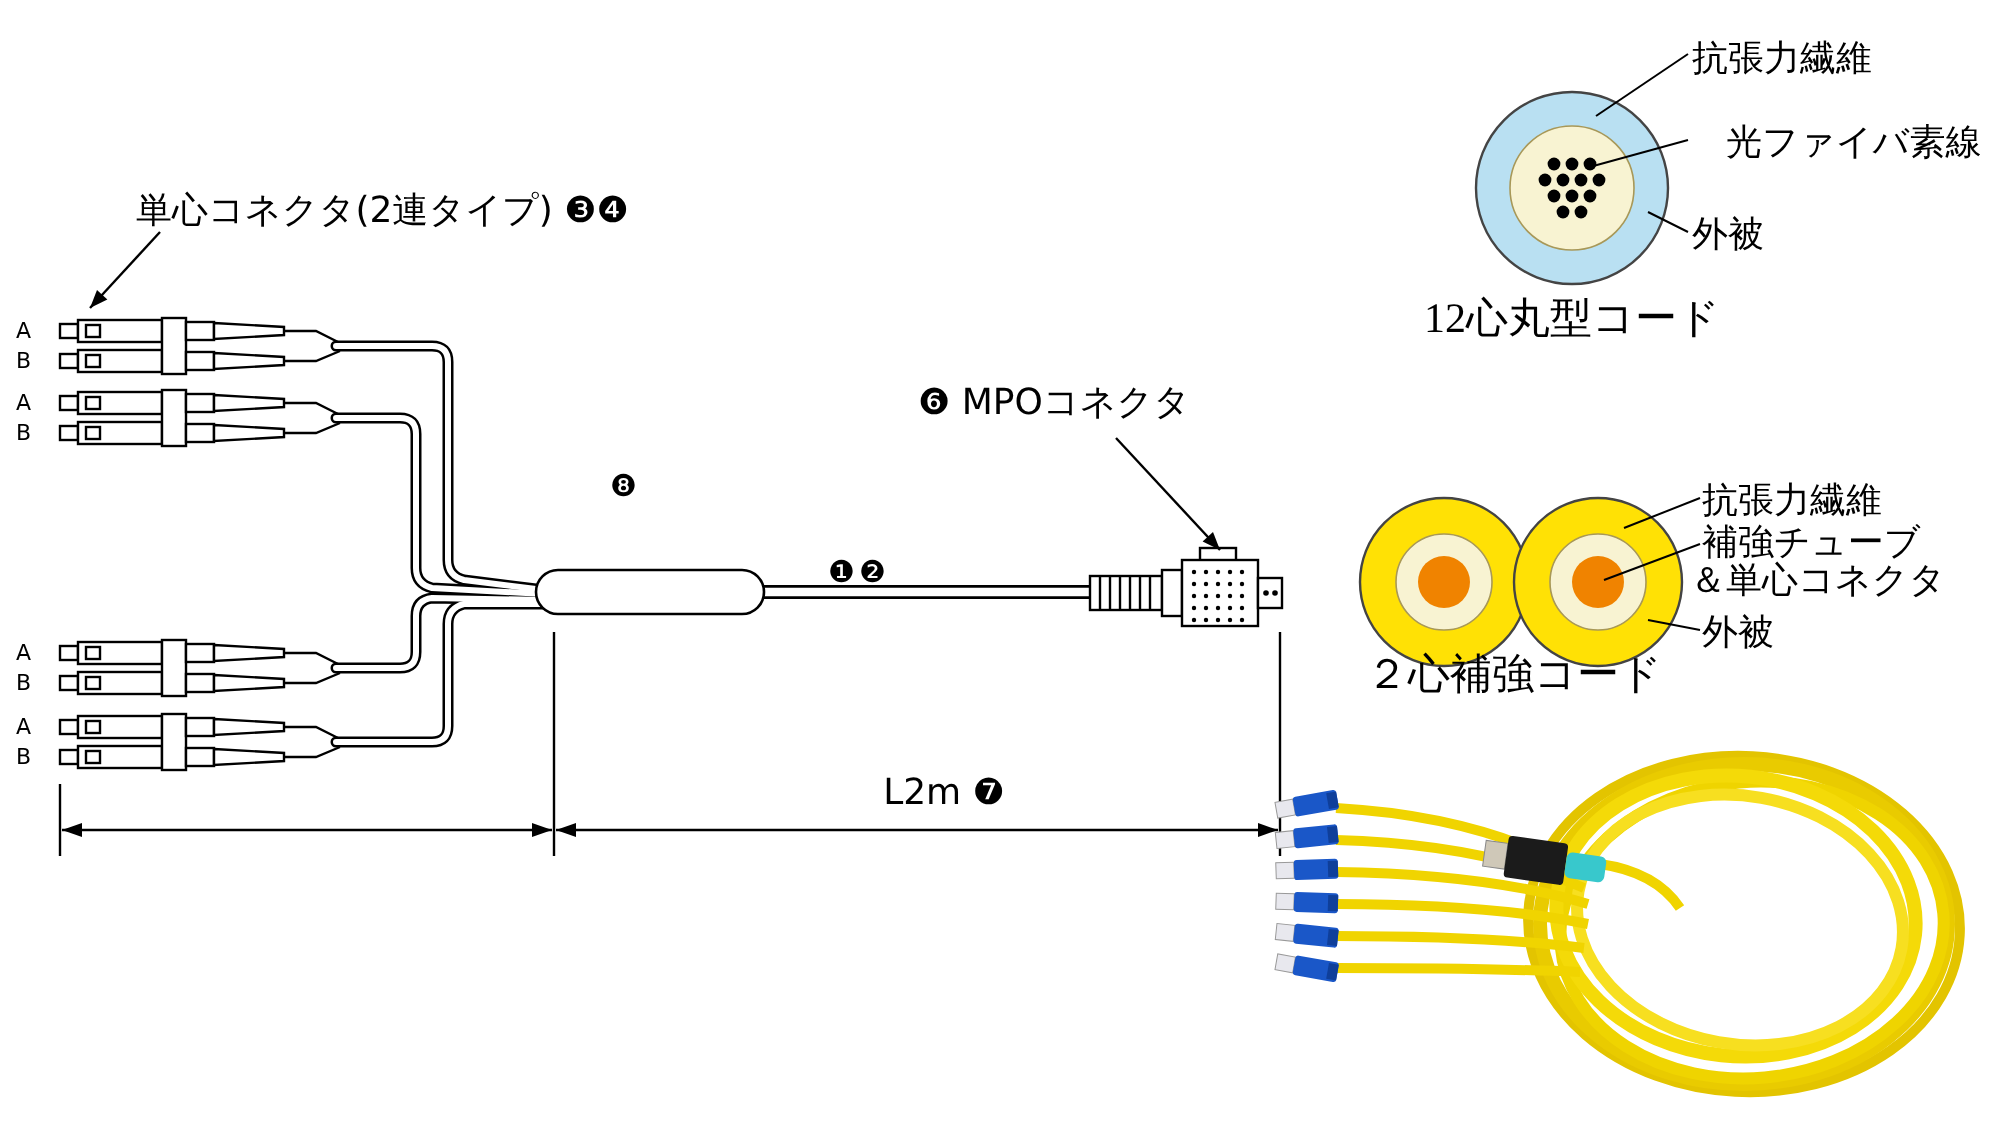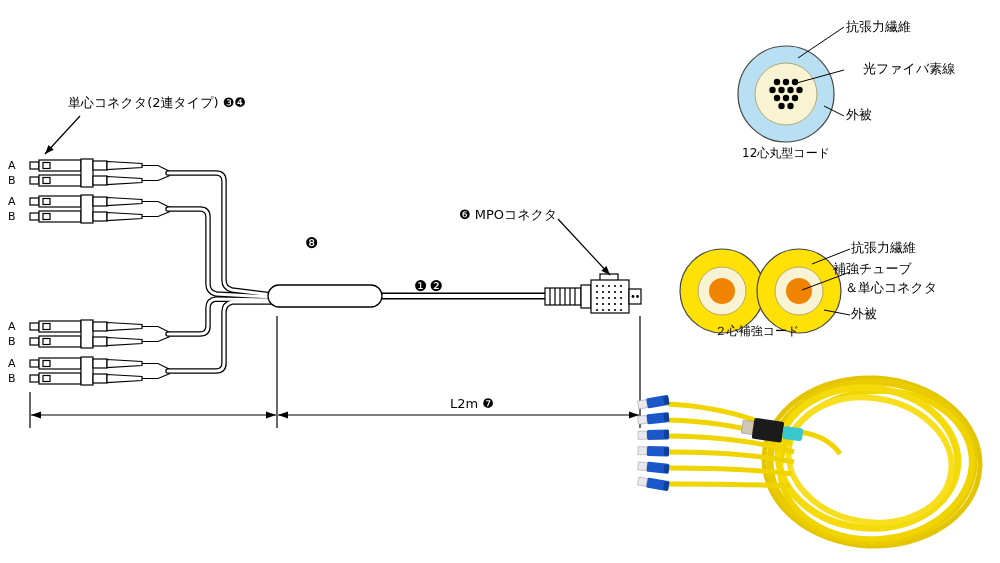--- a/index.html
+++ b/index.html
@@ -1,23 +1,23 @@
 <!DOCTYPE html>
 <html><head>
 <meta charset="utf-8">
 <style>
   * { margin:0; padding:0; box-sizing:border-box; }
   html,body { background:#ffffff; }
   body { font-family:"DejaVu Sans","Liberation Sans",sans-serif; color:#000; }
   .stage { position:relative; width:1000px; height:563px; background:#fff; overflow:hidden; }
   .svg-layer { position:absolute; left:0; top:0; }
-  .t { position:absolute; font-size:13px; line-height:1.15; white-space:nowrap; color:#000; }
+  .t { position:absolute; font-size:18px; line-height:1.15; white-space:nowrap; color:#000; }
   .t.small { font-size:11px; line-height:1; }
   .t.center { text-align:center; white-space:nowrap; }
-  .t.caption { font-size:12px; }
+  .t.caption { font-size:21px;font-family:Liberation Serif, serif; }
   .t.marker { font-size:15px; letter-spacing:2px; }
 </style>
 </head>
 <body>
 
 <div class="stage">
 
   <svg class="svg-layer" width="1000" height="563" viewBox="0 0 1000 563">
 
     <defs>
@@ -245,28 +245,28 @@
   <div class="t small" style="left:8px; top:175px;">B</div>
   <div class="t small" style="left:8px; top:196px;">A</div>
   <div class="t small" style="left:8px; top:211px;">B</div>
   <div class="t small" style="left:8px; top:321px;">A</div>
   <div class="t small" style="left:8px; top:336px;">B</div>
   <div class="t small" style="left:8px; top:358px;">A</div>
   <div class="t small" style="left:8px; top:373px;">B</div>
 
   <div class="t marker" style="left:305px; top:235px;">❽</div>
   <div class="t marker" style="left:414px; top:251px;margin-top:27px;">❶❷</div>
-  <div class="t" style="left:459px; top:208px;">❻ MPOコネクタ</div>
-
-  <div class="t center" style="left:277px; width:363px; top:397px;padding-left:27px;">L2m ❼</div>
+  <div class="t" style="left:459px; top:192px;">❻ MPOコネクタ</div>
+
+  <div class="t center" style="left:277px; width:363px; top:387px;padding-left:27px;">L2m ❼</div>
 
   <div class="t" style="left:846px; top:20px;">抗張力繊維</div>
   <div class="t" style="left:846px; top:62px;margin-left:17px;">光ファイバ素線</div>
   <div class="t" style="left:846px; top:108px;">外被</div>
   <div class="t center caption" style="left:706px; width:160px; top:147px;">12心丸型コード</div>
 
   <div class="t" style="left:851px; top:241px;">抗張力繊維</div>
-  <div class="t" style="left:833px; top:262px;text-align:right;">補強チューブ</div>
+  <div class="t" style="left:851px; top:262px;text-align:right;">補強チューブ</div>
   <div class="t" style="left:845px; top:281px;">＆単心コネクタ</div>
   <div class="t" style="left:851px; top:307px;">外被</div>
   <div class="t center caption" style="left:677px; width:160px; top:325px;">２心補強コード</div>
 
 </div>
 
 </body></html>

